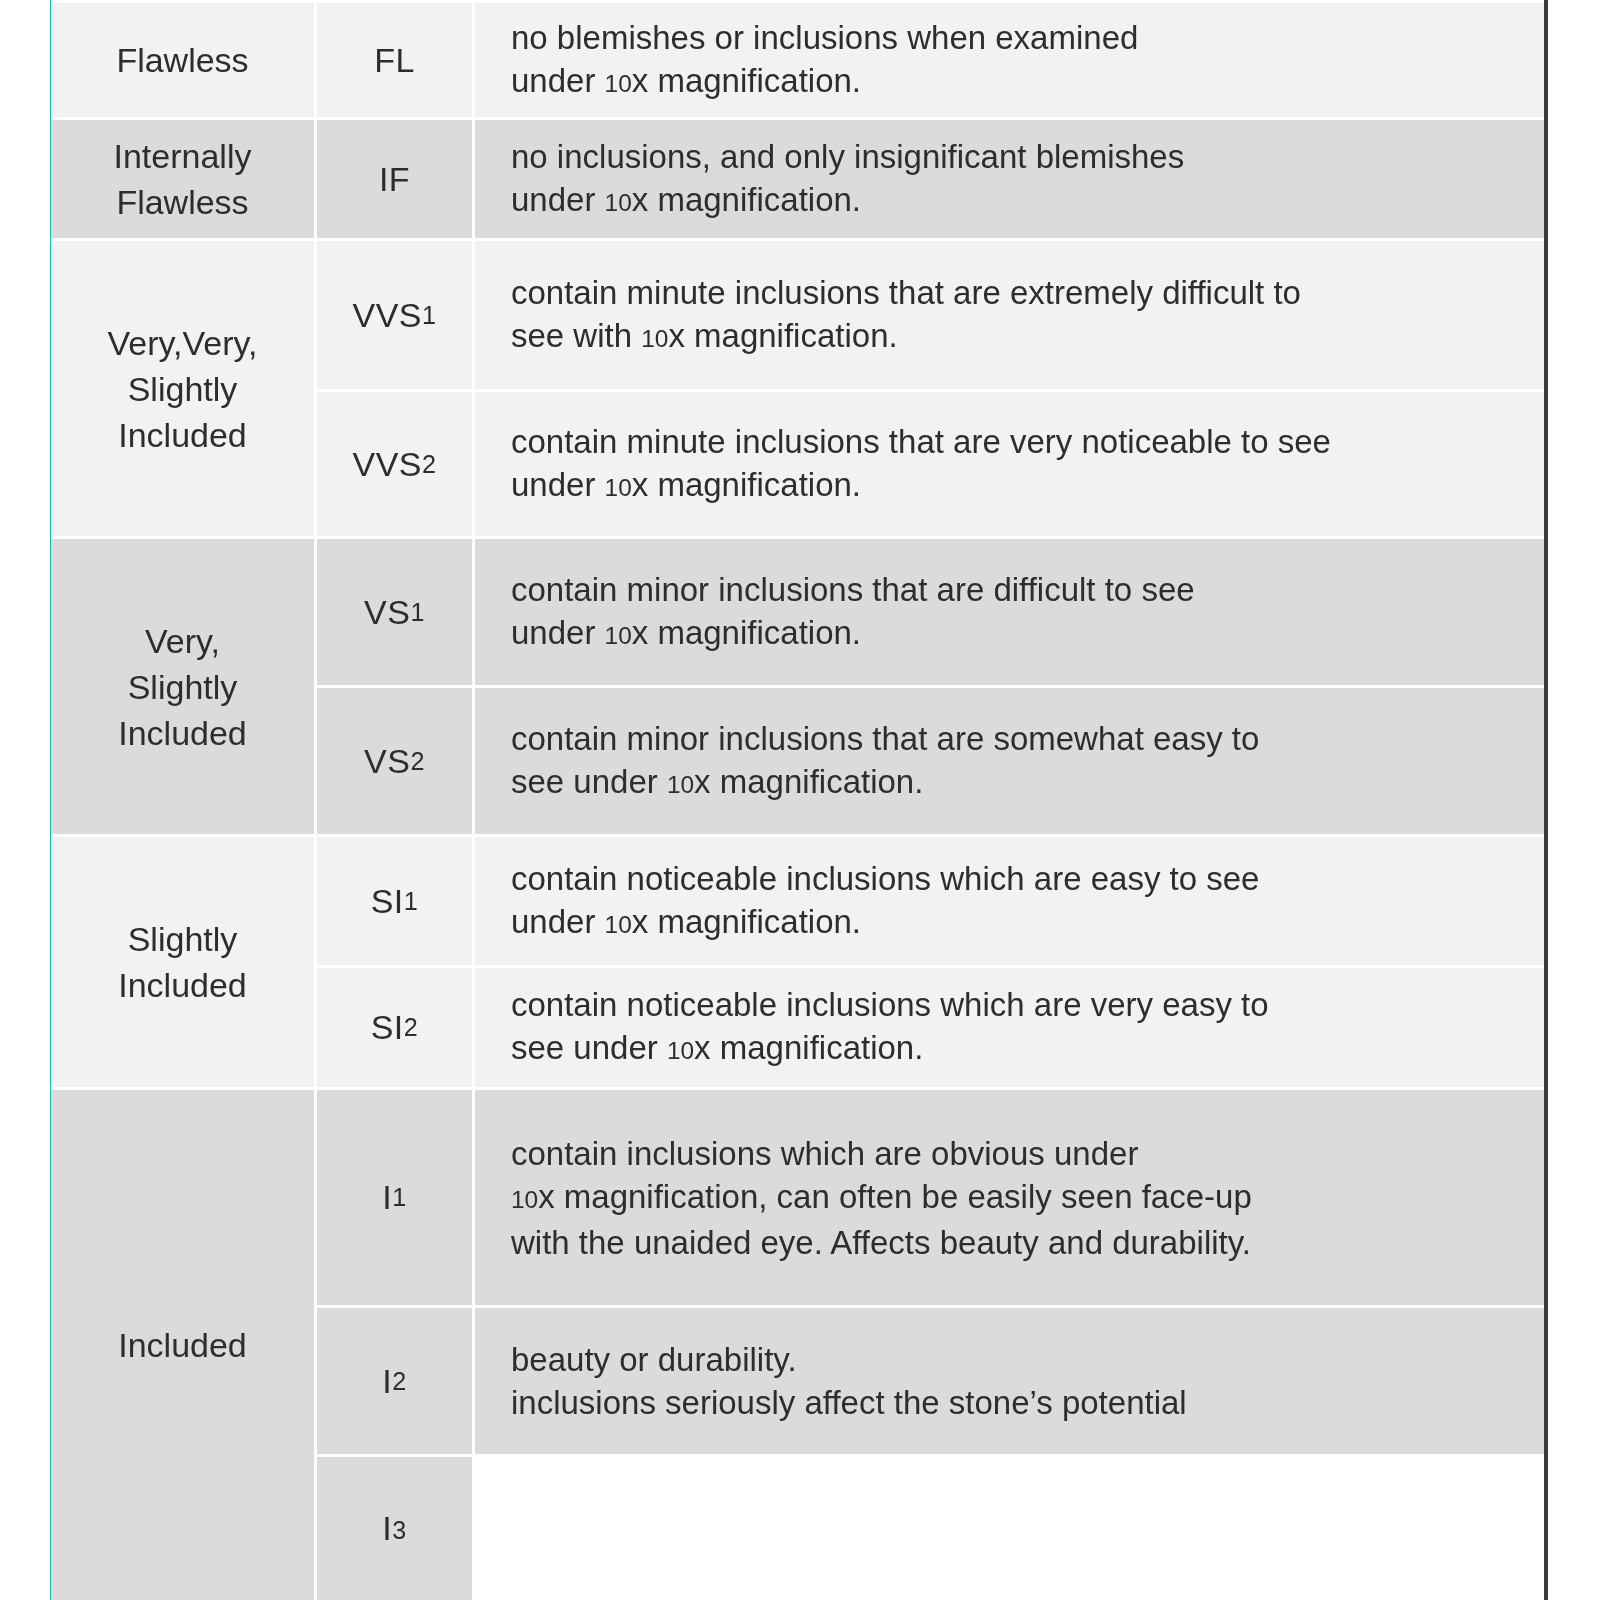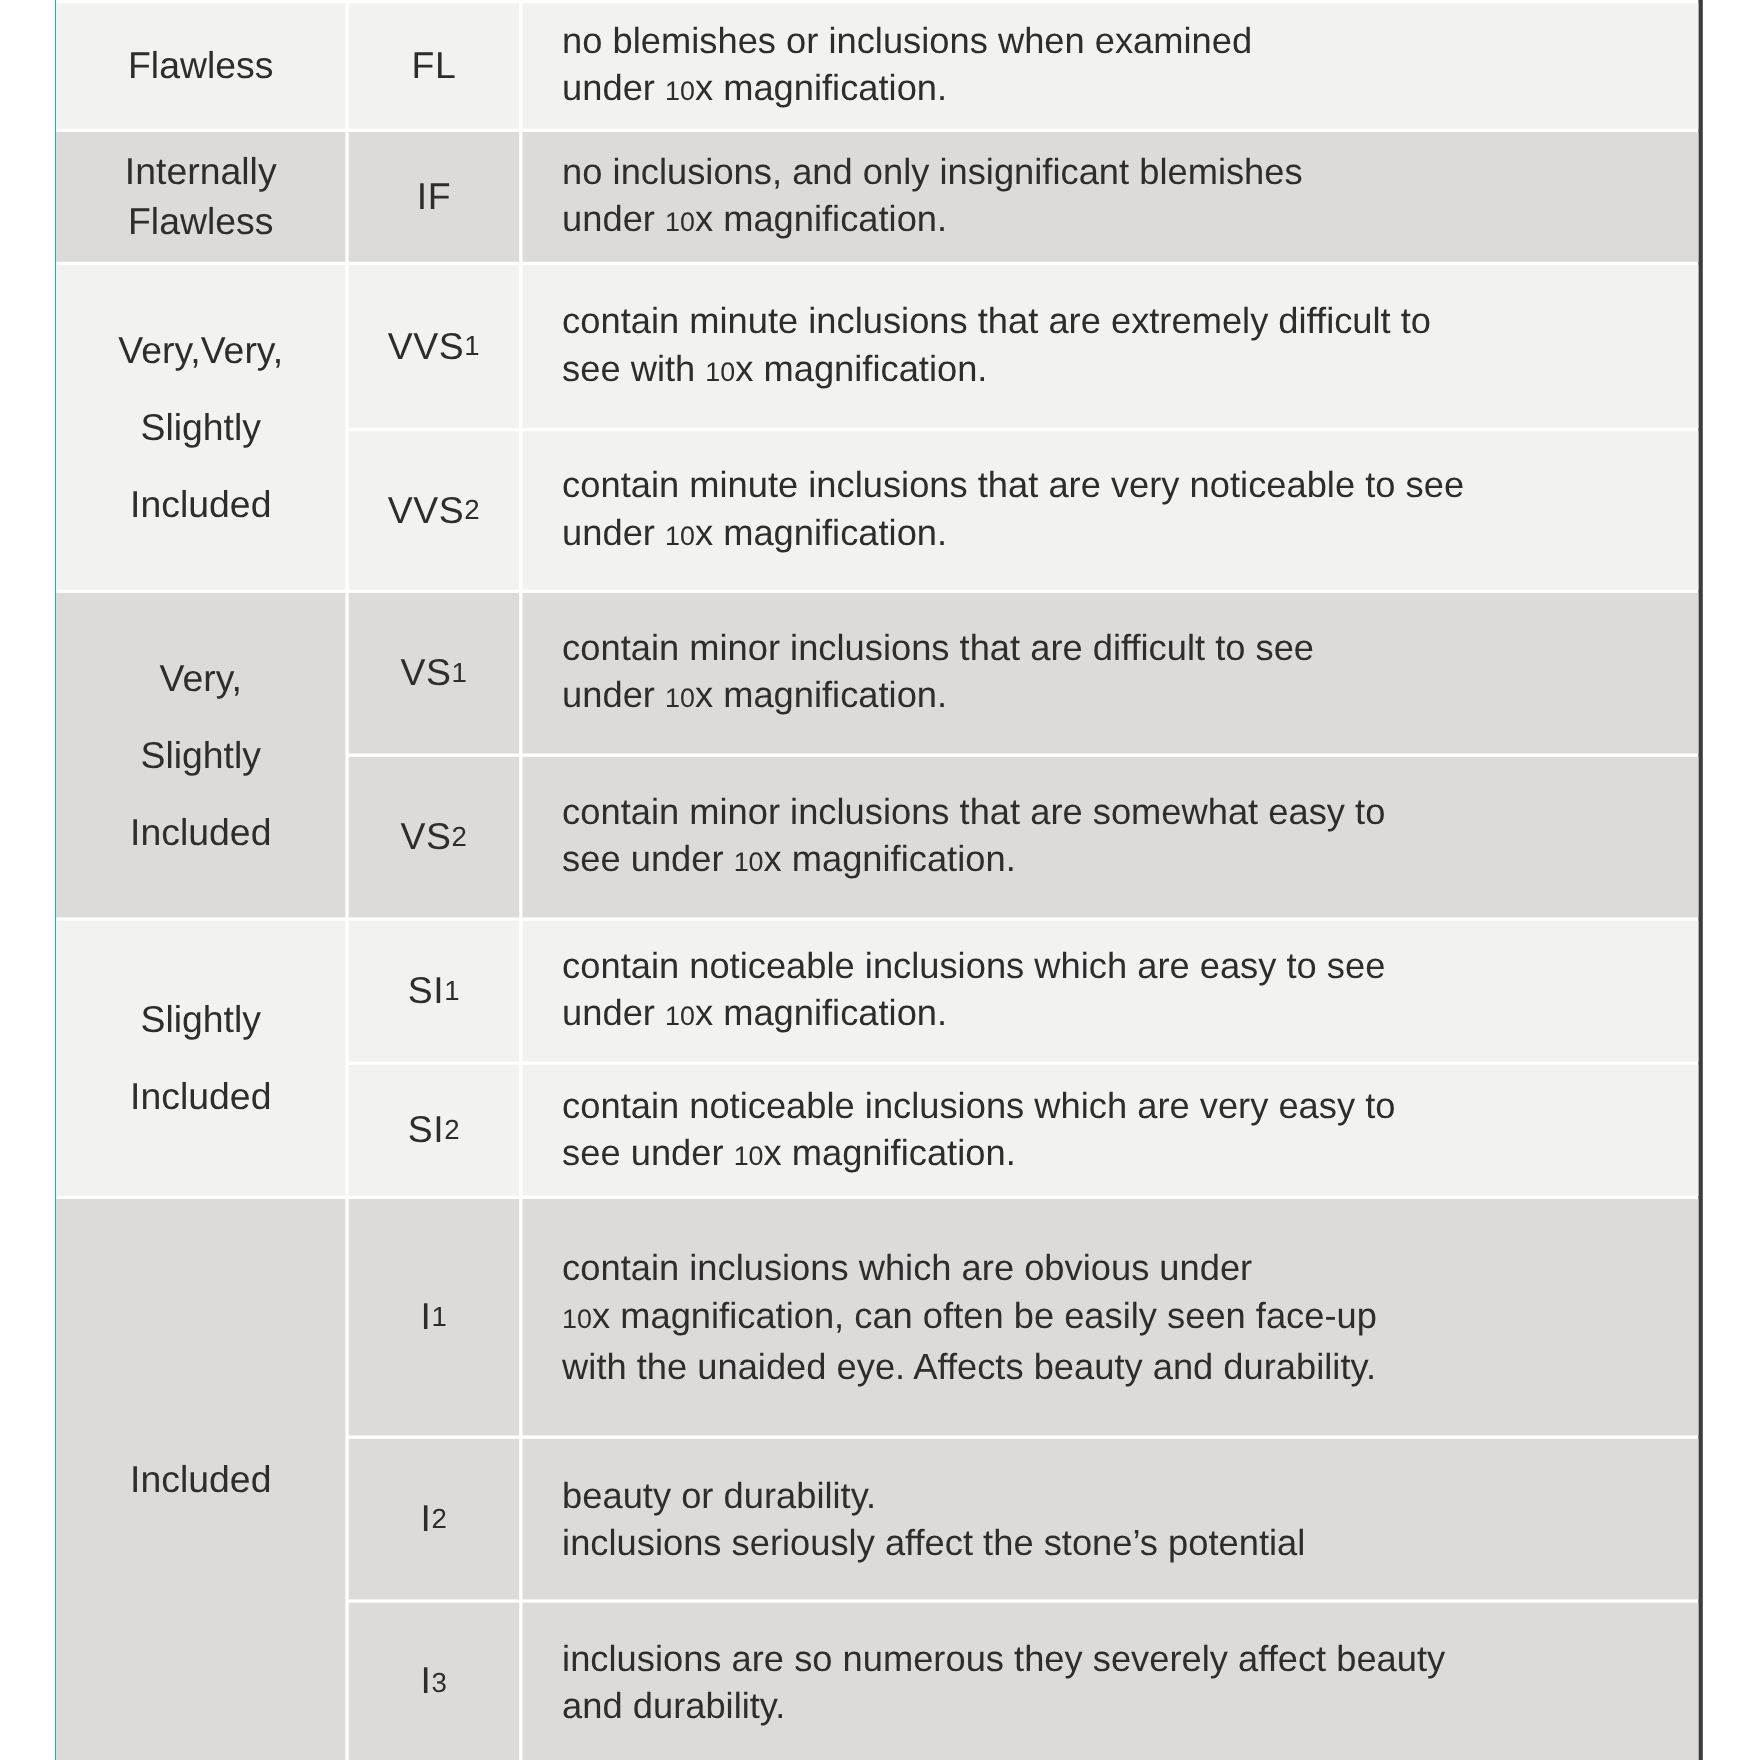--- a/index.html
+++ b/index.html
@@ -49,21 +49,21 @@
   }
   .light .cell { background: #f2f2f1; }
   .dark  .cell { background: #dcdbda; }
   .cat {
     grid-column: 1;
     flex-direction: column;
     text-align: center;
     font-size: 34px;
     line-height: 46px;
   }
-  .span2 { grid-row: 1 / 3; gap: 24px; }
+  .span2 { grid-row: 1 / 3; }
   .span3 { grid-row: 1 / 4; }
   .code {
     grid-column: 2;
     font-size: 34px;
     letter-spacing: 0.5px;
   }
   .desc {
     grid-column: 3;
     flex-direction: column;
     align-items: flex-start;
@@ -171,20 +171,16 @@
         <div class="dline">contain inclusions which are obvious under</div>
         <div class="dline"><span class="os">1</span><span class="os">0</span>x magnification, can often be easily seen face-up</div>
         <div class="dline">with the unaided eye. Affects beauty and durability.</div>
       </div>
       <div class="cell code" style="grid-row:2">I<span class="os">2</span></div>
       <div class="cell desc" style="grid-row:2">
         <div class="dline">beauty or durability.</div>
         <div class="dline">inclusions seriously affect the stone’s potential</div>
       </div>
       <div class="cell code" style="grid-row:3">I<span class="os osd">3</span></div>
-      <div class="cell desc" style="grid-row:3">
-        <div class="dline">inclusions are so numerous they severely affect beauty</div>
-        <div class="dline">and durability.</div>
-      </div>
     </div>
 
   </div>
 </div>
 
 </body></html>

